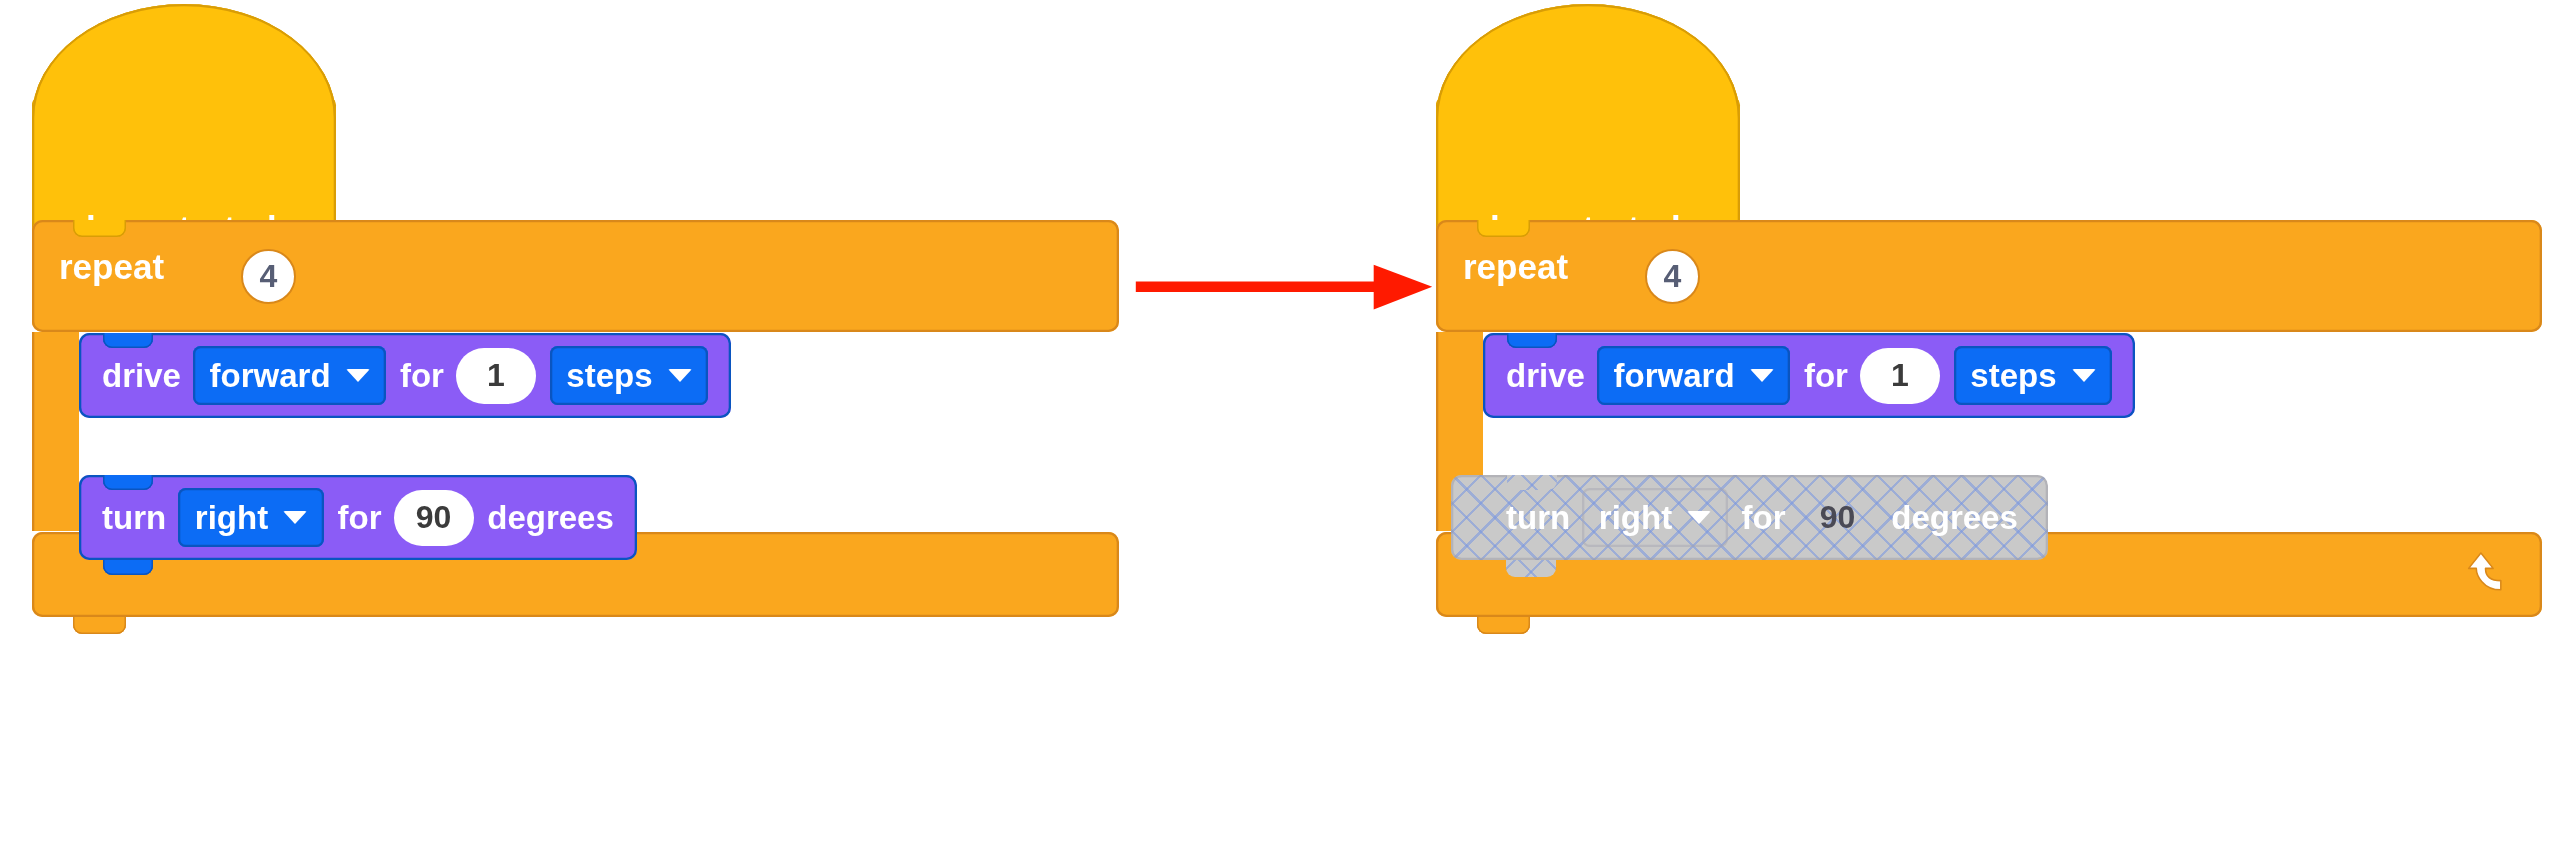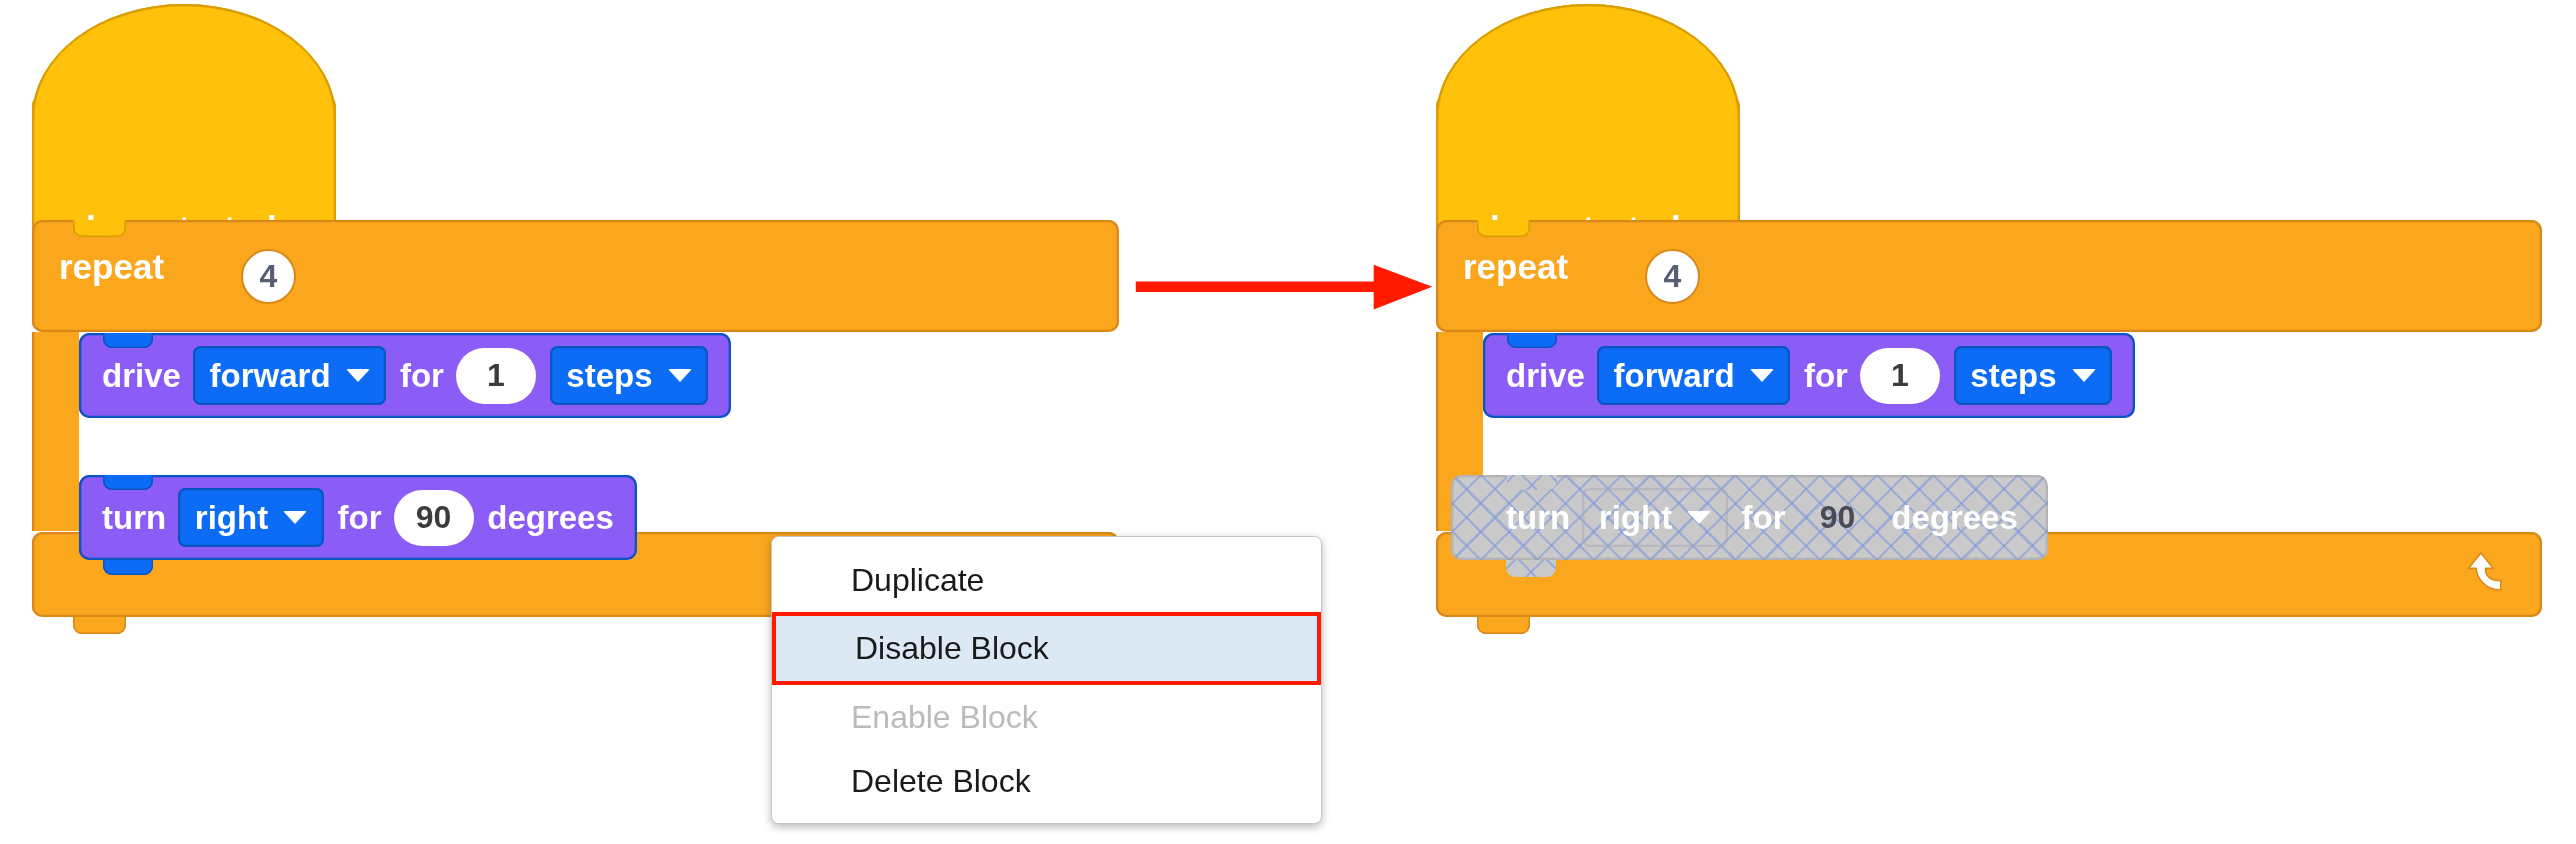--- a/index.html
+++ b/index.html
@@ -279,21 +279,15 @@
         <i class="chev"></i>
       </span>
       <span class="txt">for</span>
       <span class="pill">90</span>
       <span class="txt" style="margin-right:30px;">degrees</span>
     </div>
     <div class="disabled-tail" style="left:70px;top:560px;"></div>
 
   </div>
 
-  <div class="menu" style="left:771px;top:536px;width:551px;">
-    <div class="menu-item">Duplicate</div>
-    <div class="menu-item highlight">Disable Block</div>
-    <div class="menu-item disabled-item">Enable Block</div>
-    <div class="menu-item">Delete Block</div>
-  </div>
 
 </div>
 
 
 </body></html>

